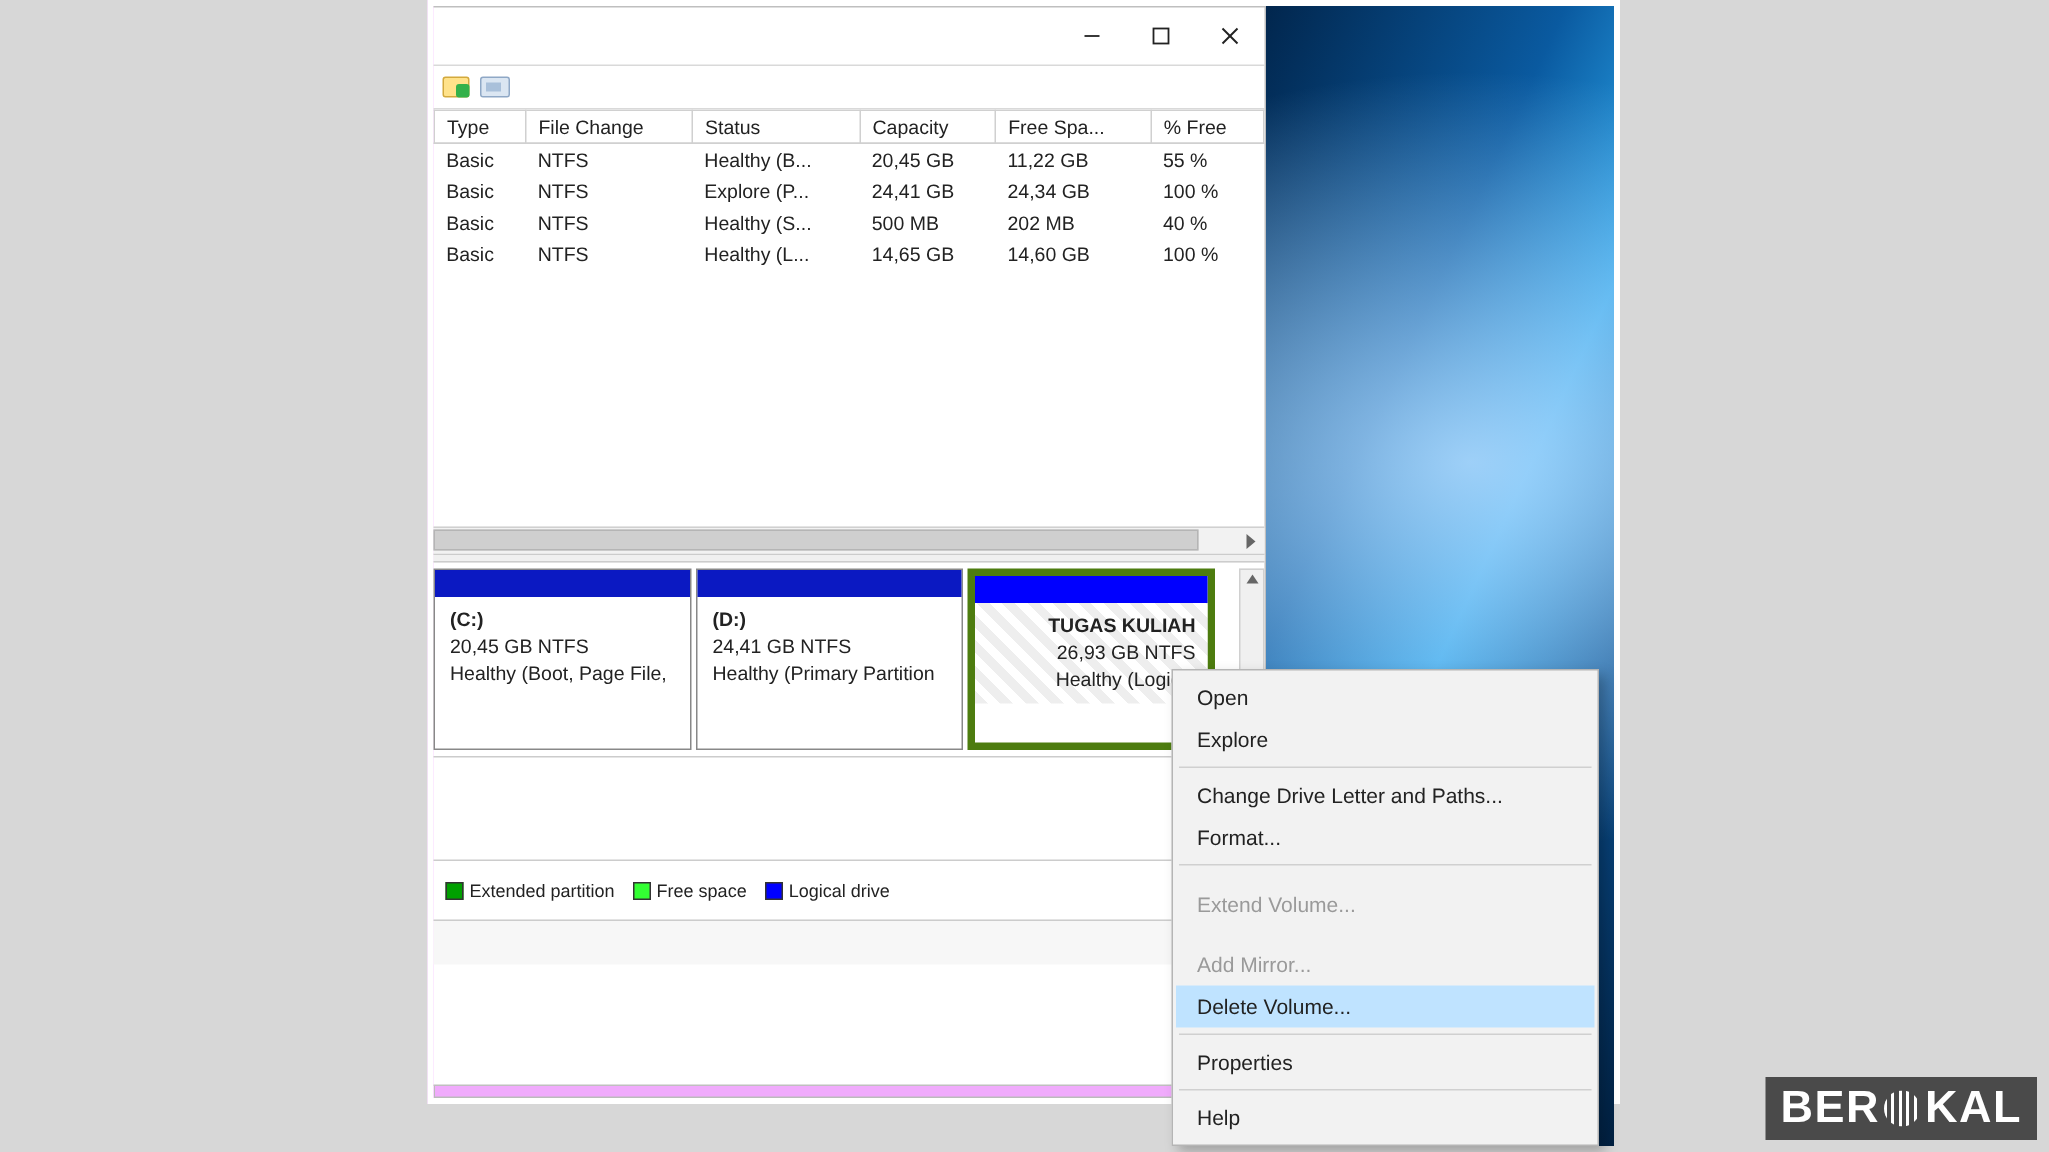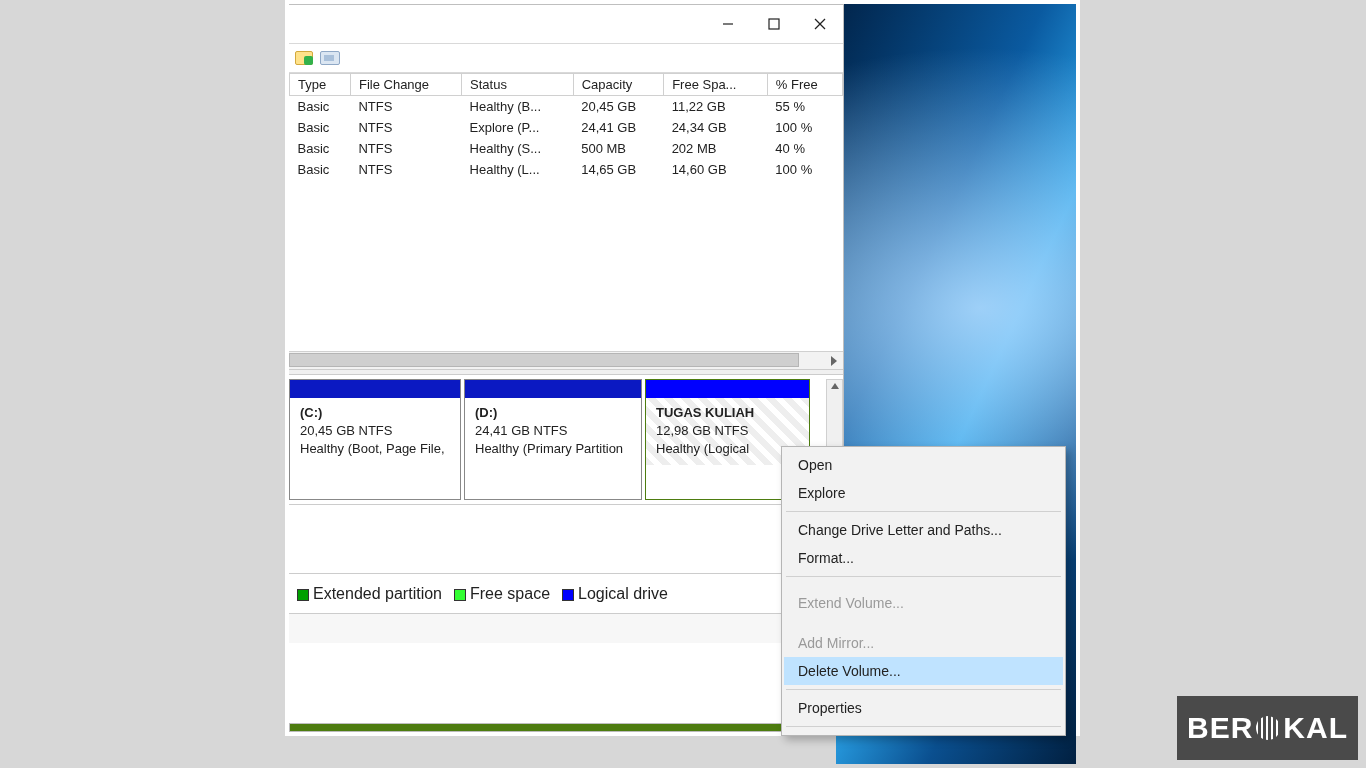--- a/index.html
+++ b/index.html
@@ -11,21 +11,21 @@
     height: 768px;
     position: relative;
     overflow: hidden;
   }
   .shot {
     position: absolute;
     left: 285px;
     top: 0;
     width: 795px;
     height: 736px;
-    background: #4d7c0f;
+    background: #f0abfc;
     border: 4px solid #fff;
     box-shadow: 0 0 0 1px #bbb inset;
   }
   .desktop {
     position: absolute;
     right: 0; top: 0;
     width: 240px; height: 760px;
     background:
       radial-gradient(600px 400px at 60% 40%, rgba(180,220,255,0.85), rgba(0,70,140,0) 65%),
       linear-gradient(115deg, #01244a 0%, #0a5aa0 35%, #2aa3e8 55%, #0a4f8f 75%, #012041 100%);
@@ -107,39 +107,40 @@
     font-size:13px;
     color:#222;
   }
   .part .cap {
     height:18px;
     background: #0b19c2;
   }
   .part .body { padding:6px 8px 6px 10px; line-height:1.4;}
   .part .label { font-weight:600; }
   .part.selected {
-    border:1px solid #4d7c0f;
+    border:5px solid #4d7c0f;
+    text-align:right;
   }
   .part.selected .cap { background:#0000ff;}
   .part.selected .body {
     background:
       repeating-linear-gradient(45deg, #eee 0 6px, #fff 6px 12px);
   }
   .part.selected .label { font-weight:700;}
   .vscroll {
     position:absolute; right:0; top:4px; width:17px; height:120px;
     background:#f0f0f0; border:1px solid #d0d0d0;
   }
   .vscroll:before{content:""; position:absolute; top:3px; left:4px; border-bottom:6px solid #666; border-left:4px solid transparent; border-right:4px solid transparent;}
   .legend {
     height:40px;
     border-top:1px solid #ccc;
     display:flex; align-items:center;
     padding-left:8px;
-    font-size:16px;
+    font-size:12px;
     color:#222;
     gap:12px;
     margin-top: 68px;
   }
   .sw { width:12px; height:12px; display:inline-block; margin-right:4px; vertical-align:-2px; border:1px solid #333;}
   .sw.green{background:#00a000;}
   .sw.lime{background:#33ff33;}
   .sw.blue{background:#0000ff;}
   .status { height:30px; border-top:1px solid #ccc; background:#f7f7f7;}
   .ctxmenu {
@@ -162,21 +163,21 @@
   .ctxmenu .sep { height:1px; background:#d0d0d0; margin:4px 2px;}
   .watermark {
     position:absolute;
     right:8px; bottom:8px;
     font-family: Arial, sans-serif;
     font-size:30px;
     font-weight:700;
     letter-spacing:1px;
     color:#fff;
     background:#4a4a4a;
-    padding:15px 10px;
+    padding:4px 10px;
     display:flex; align-items:center;
     gap:3px;
   }
   .watermark .orb {
     width:24px;height:24px;border-radius:50%;
     background:
       repeating-linear-gradient(90deg,#fff 0 2px, transparent 2px 5px),
       #4a4a4a;
     display:inline-block;
   }
@@ -289,21 +290,21 @@
         <div class="body">
           <div class="label">(D:)</div>
           <div>24,41 GB NTFS</div>
           <div>Healthy (Primary Partition</div>
         </div>
       </div>
       <div class="part selected" style="flex:0 0 165px">
         <div class="cap"></div>
         <div class="body">
           <div class="label">TUGAS KULIAH</div>
-          <div>12,98 GB NTFS</div>
+          <div>26,93 GB NTFS</div>
           <div>Healthy (Logical</div>
         </div>
       </div>
       <div class="vscroll"></div>
     </div>
 
     <div class="legend">
       <span><span class="sw green"></span><span>Extended partition</span></span>
       <span><span class="sw lime"></span><span>Free space</span></span>
       <span><span class="sw blue"></span><span>Logical drive</span></span>
@@ -318,20 +319,21 @@
     <div class="sep"></div>
     <div class="item">Change Drive Letter and Paths...</div>
     <div class="item">Format...</div>
     <div class="sep"></div>
     <div class="item disabled">Extend Volume...</div>
     <div class="item disabled">Add Mirror...</div>
     <div class="item hover">Delete Volume...</div>
     <div class="sep"></div>
     <div class="item">Properties</div>
     <div class="sep"></div>
+    <div class="item">Help</div>
   </div>
 
 </div>
 
 <div class="watermark">
   <span>BER</span>
   <span class="orb"></span>
   <span>KAL</span>
 </div>
 

